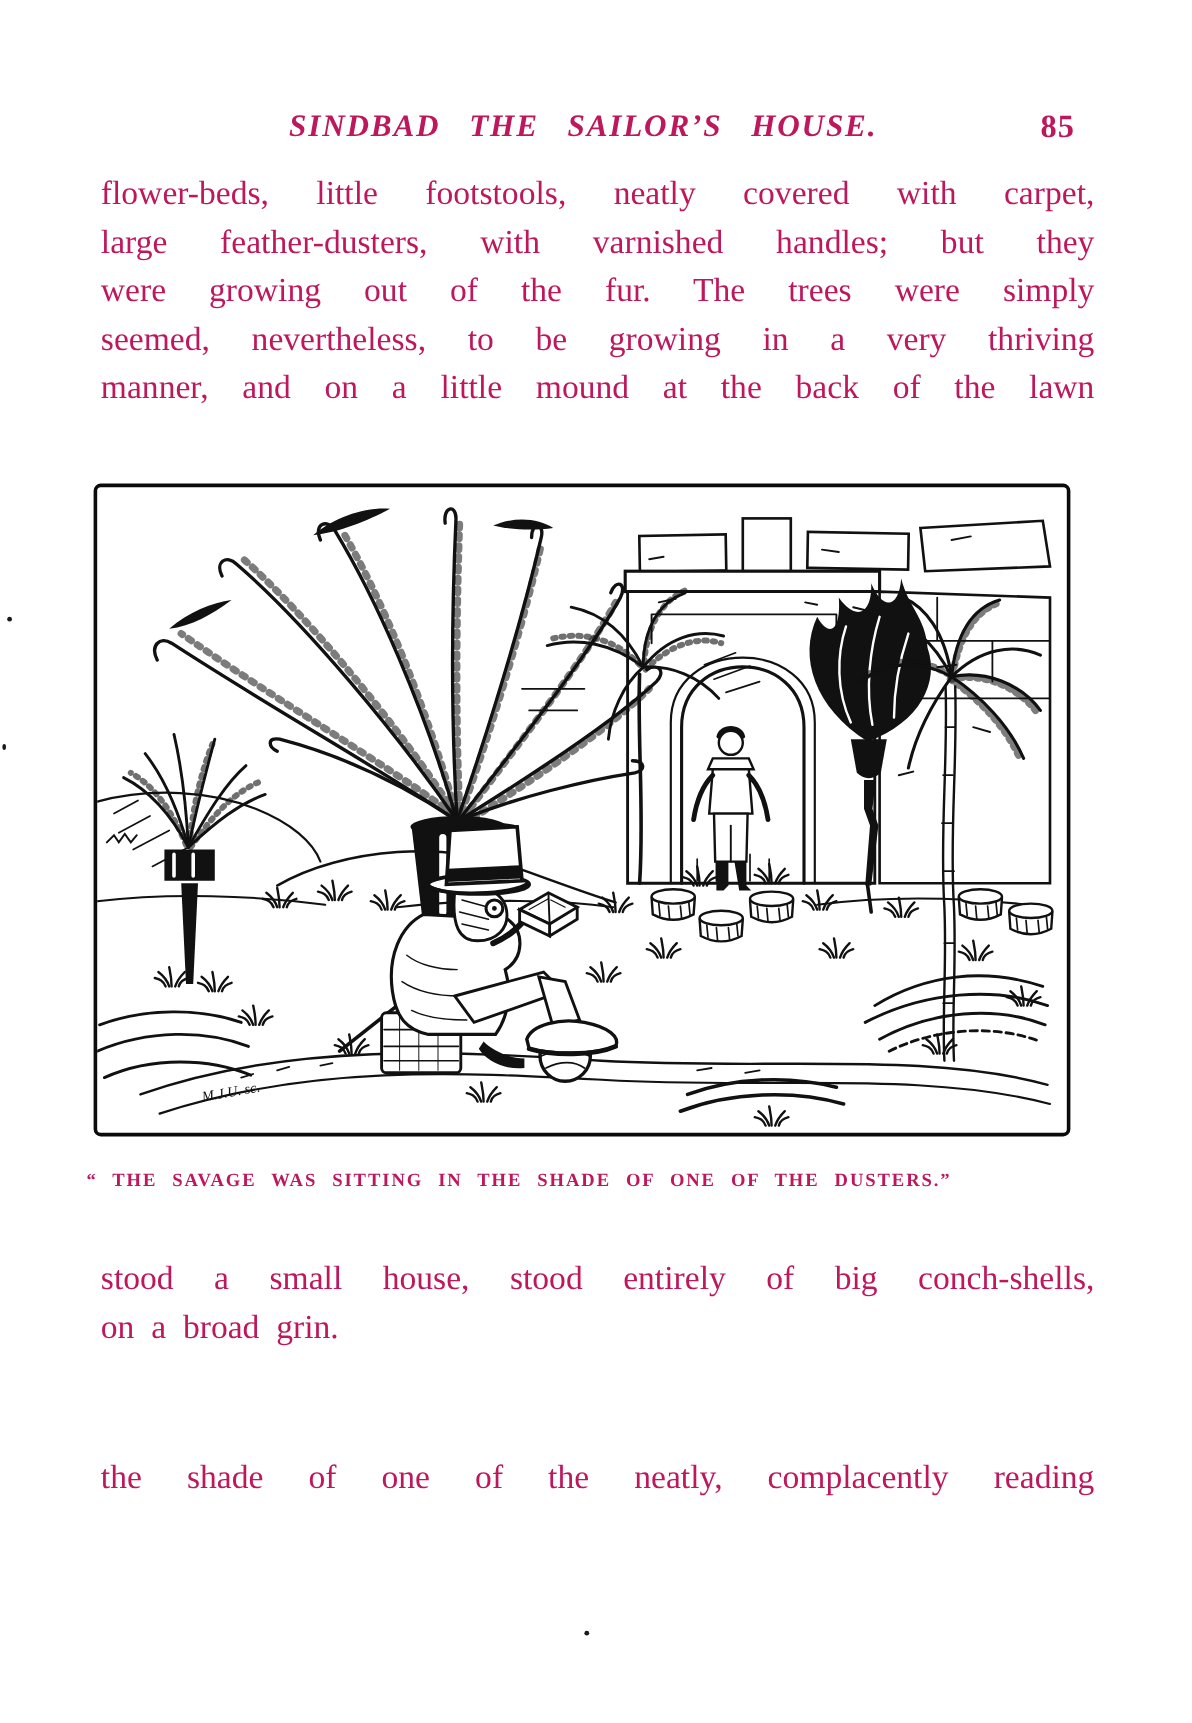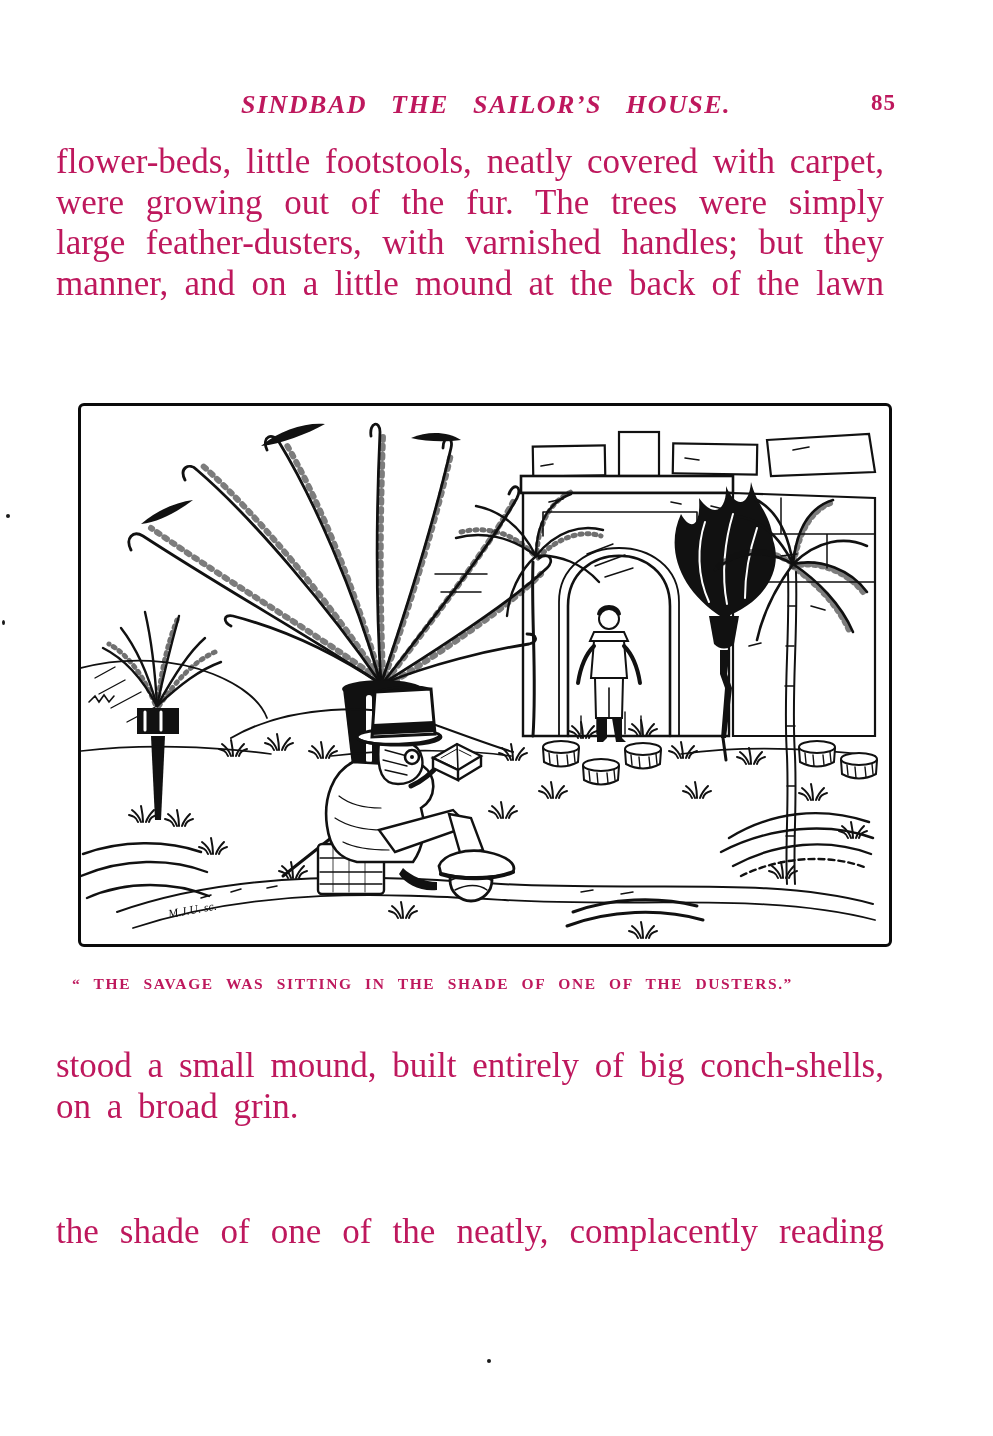--- a/index.html
+++ b/index.html
@@ -7,26 +7,26 @@
     position:relative; width:993px; height:1436px; background:#ffffff;
     font-family:"Liberation Serif", serif; color:#be185d; overflow:hidden;padding-left:40px;
   }
   
   .header { position:absolute; top:90px; left:72px; width:828px; height:34px; }
   .header-title {
     display:block; text-align:center; font-style:italic; font-weight:bold;
     font-size:26px; letter-spacing:1.5px; word-spacing:16px; white-space:nowrap;
   }
   .page-number {
-    position:absolute; right:4px; top:0; font-size:23px; font-style:normal; font-weight:bold;
+    position:absolute; right:4px; top:0; font-size:27px; font-style:normal; font-weight:bold;
     letter-spacing:1px;
     text-align:center;
   }
   
-  .para { position:absolute; left:56px; width:828px; font-size:35px; }
+  .para { position:absolute; left:84px; width:828px; font-size:28px; }
   .line { line-height:40.5px; height:40.5px; white-space:nowrap; word-spacing:4px; }
   .line.just { text-align:justify; text-align-last:justify; text-justify:inter-word; white-space:normal; }
   .line.left { text-align:left; word-spacing:7px; }
   .line.indent { text-indent:30px; }
   #para1 { top:142px; }
   #para2 { top:1046px; }
   #para3 { top:1212px; }
   
   .illustration {
     position:absolute; left:78px; top:403px; width:814px; height:544px; margin:0;
@@ -49,22 +49,23 @@
 
 <div class="page">
 
   <div class="header">
     <span class="header-title">SINDBAD THE SAILOR’S HOUSE.</span>
     <span class="page-number">85</span>
   </div>
 
   <div class="para" id="para1">
     <div class="line just">flower-beds, little footstools, neatly covered with carpet,</div>
+    <div class="line just">large feather-dusters, with varnished handles; but they</div>
     <div class="line just">were growing out of the fur. The trees were simply</div>
-    <div class="line just">large feather-dusters, with varnished handles; but they</div>
+    <div class="line just">seemed, nevertheless, to be growing in a very thriving</div>
     <div class="line just">manner, and on a little mound at the back of the lawn</div>
   </div>
 
   <figure class="illustration">
     <svg viewBox="0 0 808 538" preserveAspectRatio="none">
       <defs>
         <g id="tuft" stroke="#111" stroke-width="2" fill="none" stroke-linecap="round">
           <path d="M0,0 C-2,-6 -5,-9 -9,-12"></path>
           <path d="M2,0 C2,-7 1,-11 0,-16"></path>
           <path d="M5,0 C7,-6 10,-9 13,-12"></path>
@@ -270,21 +271,21 @@
         </g>
 
         <text x="88" y="512" font-size="12" font-style="italic" font-family="&quot;Liberation Serif&quot;, serif" fill="#111" stroke="none" transform="rotate(-10 88 512)">M.J.U. sc.</text>
       </g>
     </svg>
   </figure>
 
   <div class="caption">“ THE SAVAGE WAS SITTING IN THE SHADE OF ONE OF THE DUSTERS.”</div>
 
   <div class="para" id="para2">
-    <div class="line just">stood a small mound, built entirely of big conch-shells,</div>
+    <div class="line just">stood a small house, stood entirely of big conch-shells,</div>
     <div class="line left">on a broad grin.</div>
   </div>
 
   <div class="para" id="para3">
     <div class="line just">the shade of one of the neatly, complacently reading</div>
   </div>
 
   <div class="speck" id="speck1"></div>
   <div class="speck" id="speck2"></div>
   <div class="speck" id="speck3"></div>

